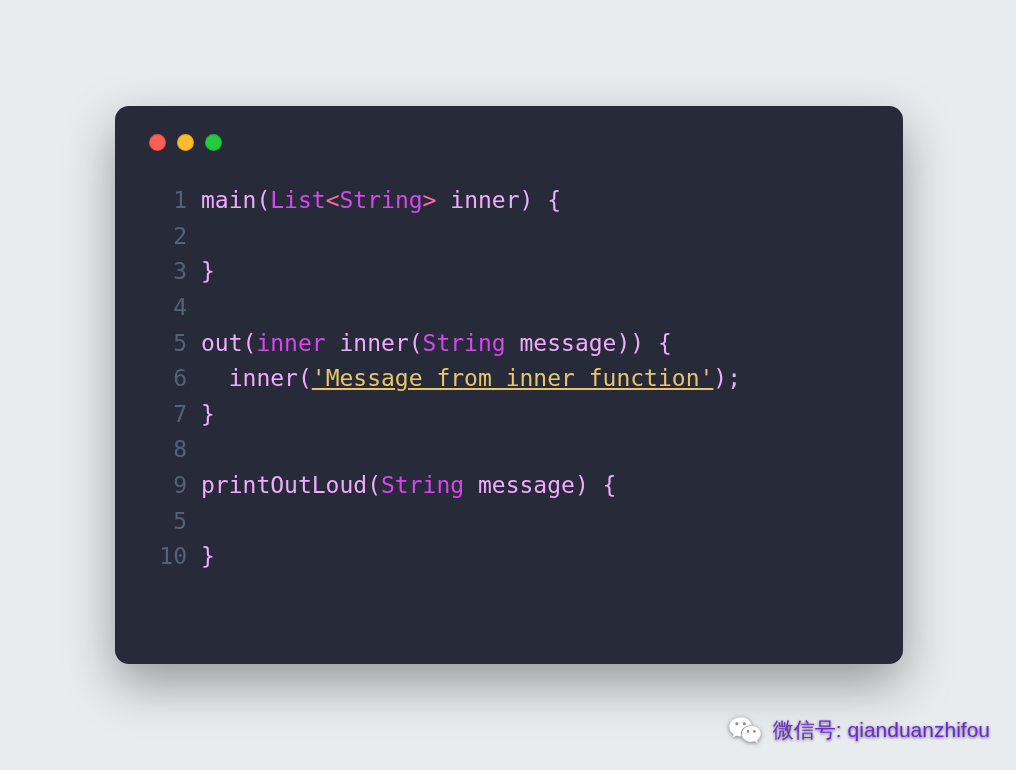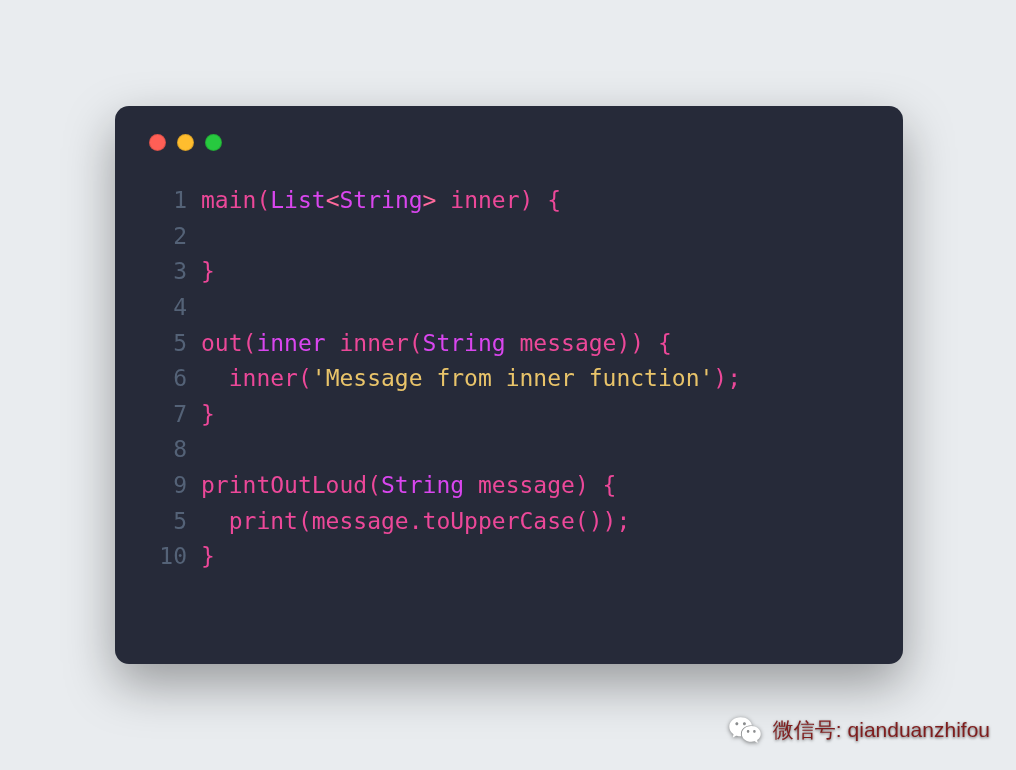--- a/index.html
+++ b/index.html
@@ -43,33 +43,33 @@
   .gutter {
     width: 56px;
     text-align: right;
     color: #546277;
     padding-right: 14px;
     user-select: none;
     flex-shrink: 0;
   }
   .content { white-space: pre; }
 
-  .tk-default { color:#ec4899; }
+  .tk-default { color:#f0abfc; }
   .tk-keyword { color:#d946ef; }   
   .tk-punct-a { color:#ff6a9d; }   
-  .tk-string  { color:#e9c46a; }   
+  .tk-string  { color:#e9c46a;text-decoration:underline; }   
 
   .watermark {
     position:absolute;
     right: 26px;
     bottom: 22px;
     display:flex;
     align-items:center;
     gap:10px;
-    color:#7f1d1d;
+    color:#6d28d9;
     font-family: -apple-system, "PingFang SC", "Microsoft YaHei", sans-serif;
     font-size: 21px;
     text-shadow: 0 1px 3px rgba(0,0,0,.6);
   }
   .wechat-icon {
     width:36px; height:36px;
     fill:#fff;
     filter: drop-shadow(0 1px 2px rgba(0,0,0,.5));
   }
 </style>
@@ -113,21 +113,20 @@
       <div class="line">
         <span class="gutter">8</span>
         <span class="content"><span class="tk-default"></span></span>
       </div>
       <div class="line">
         <span class="gutter">9</span>
         <span class="content"><span class="tk-default">printOutLoud(</span><span class="tk-keyword">String</span><span class="tk-default"> message) {</span></span>
       </div>
       <div class="line">
         <span class="gutter">5</span>
-        <span class="content"><span class="tk-default">  print(message.toUpperCase());</span></span>
       </div>
       <div class="line">
         <span class="gutter">10</span>
         <span class="content"><span class="tk-default">}</span></span>
       </div>
     </div>
 </div>
 
 <div class="watermark">
   <svg class="wechat-icon" viewBox="0 0 1024 1024">

